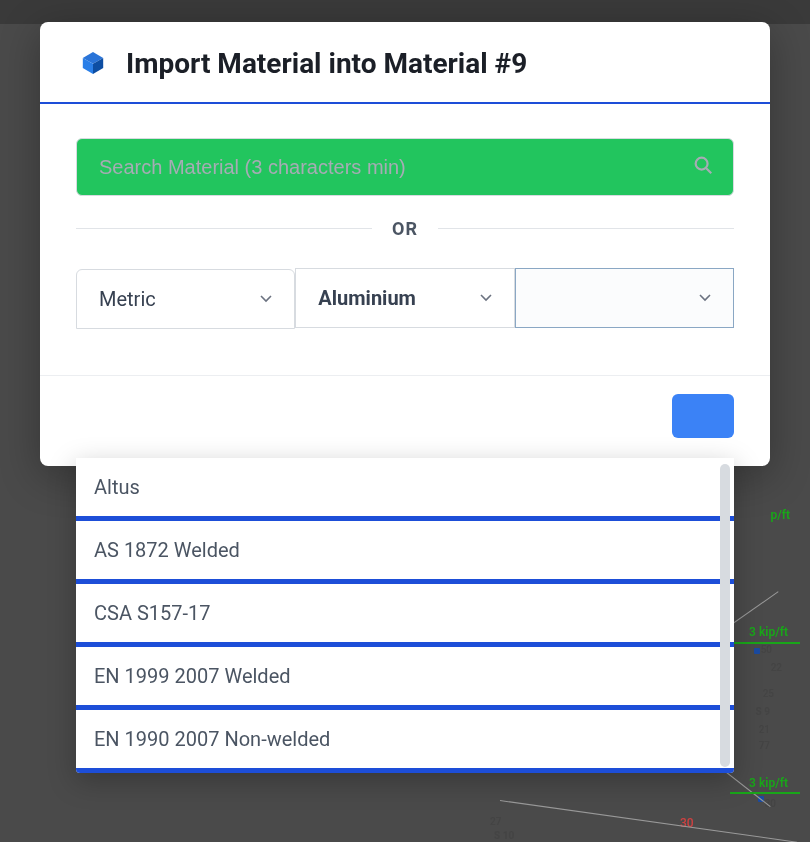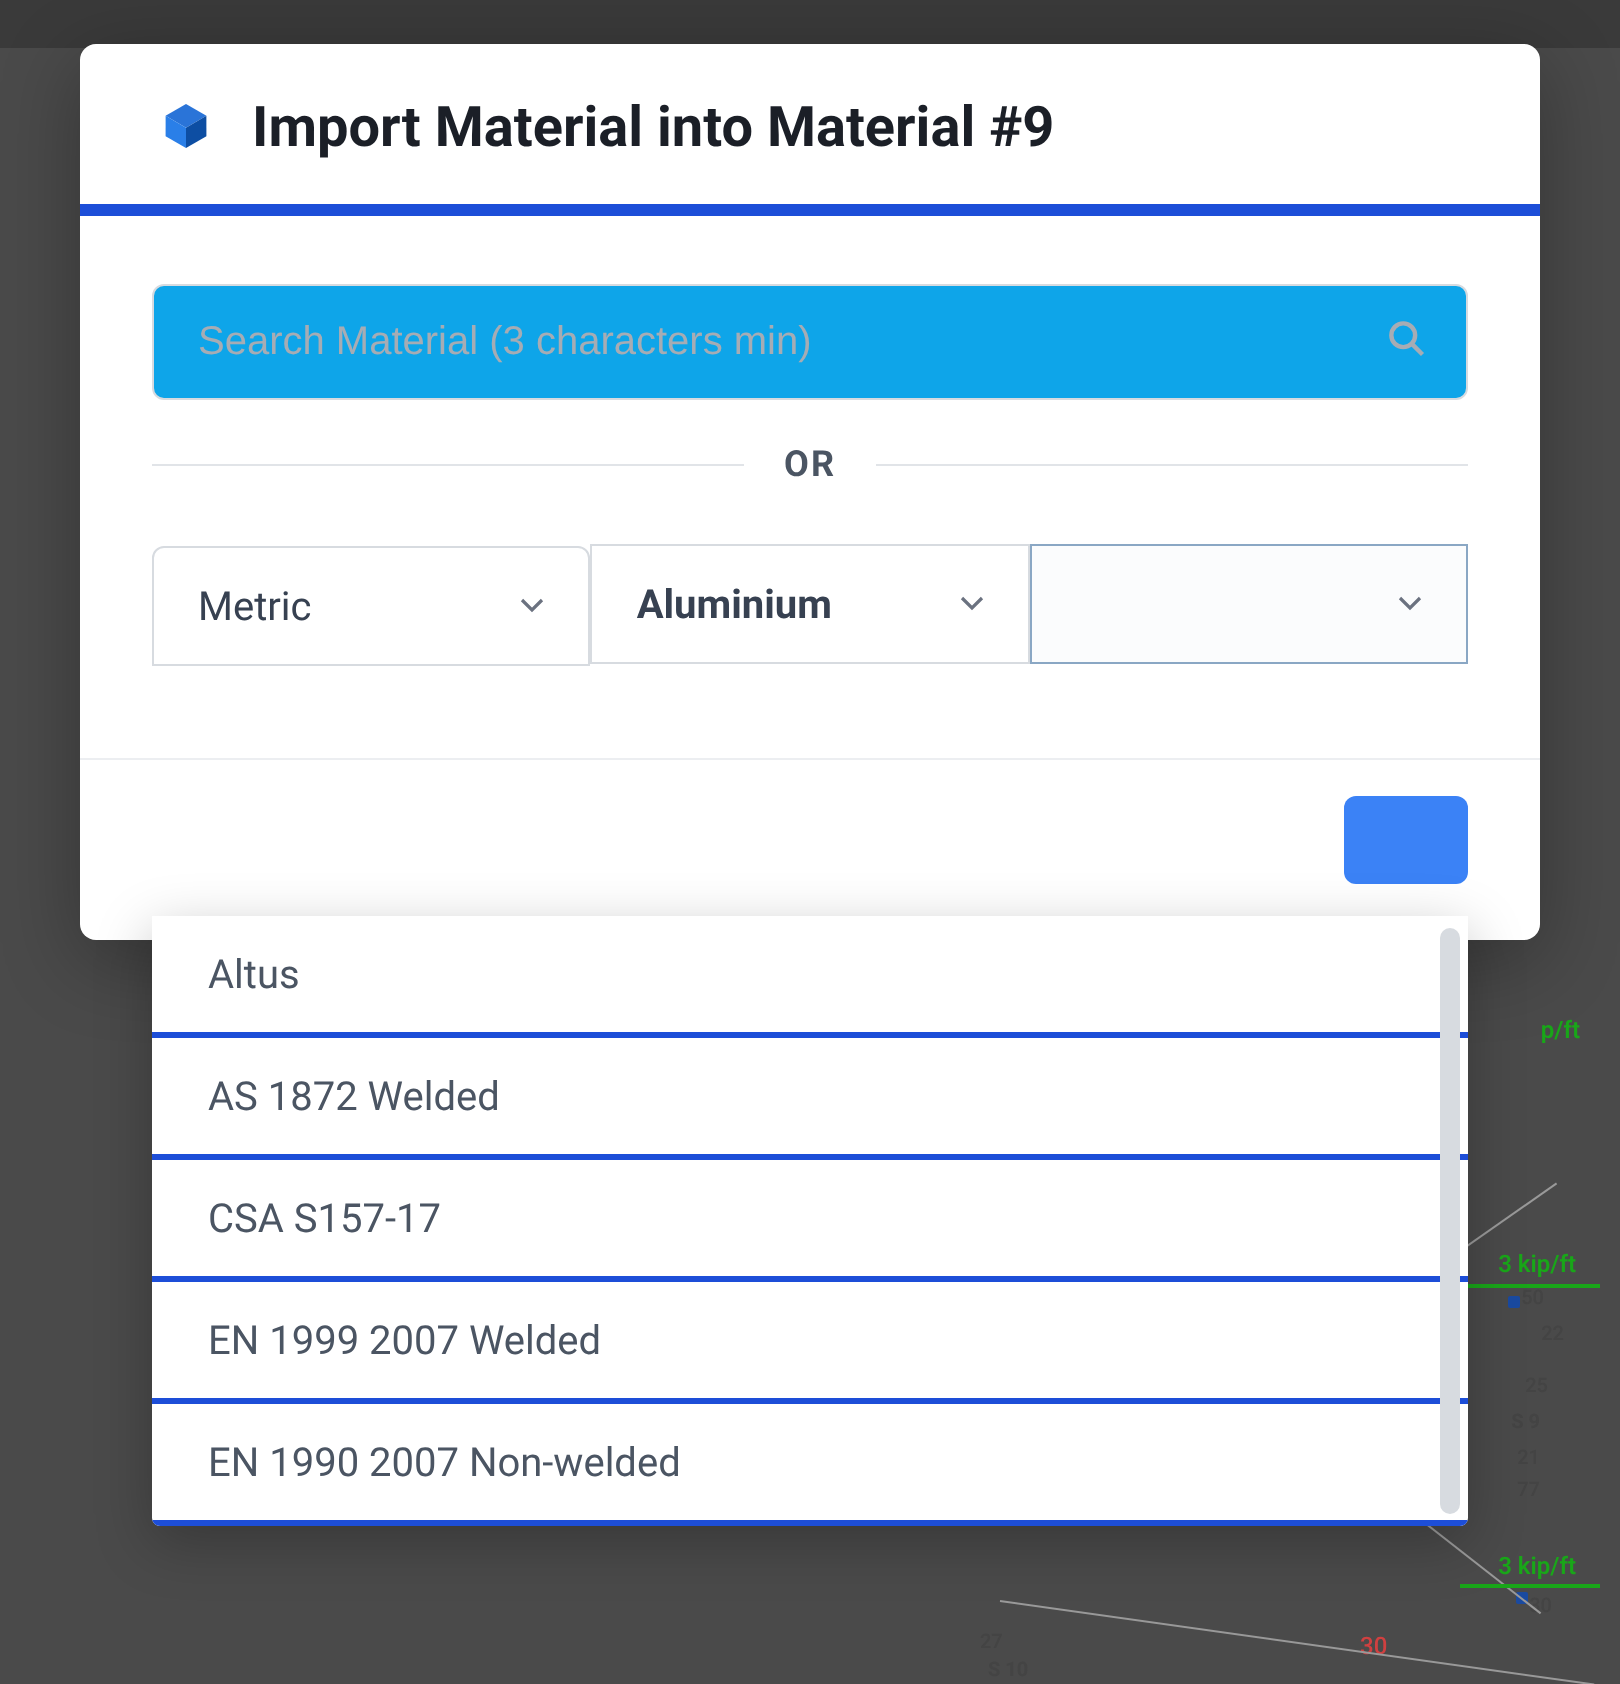--- a/index.html
+++ b/index.html
@@ -70,21 +70,21 @@
       right: 40px;
       background: #fff;
       border-radius: 8px;
       box-shadow: 0 10px 40px rgba(0,0,0,0.3);
     }
     .modal-header {
       display: flex;
       align-items: center;
       gap: 16px;
       padding: 24px 36px 22px;
-      border-bottom: 6px solid #1d4ed8;
+      border-bottom: 2px solid #1d4ed8;
     }
     .brand-icon svg { display: block; }
     .modal-title {
       font-size: 28px;
       font-weight: 700;
       color: #1b1f27;
     }
     .modal-body {
       padding: 34px 36px 46px;
     }
@@ -93,21 +93,21 @@
       margin-bottom: 22px;
     }
     .search-input {
       width: 100%;
       height: 58px;
       padding: 0 54px 0 22px;
       border: 1px solid #d7dbe0;
       border-radius: 6px;
       font-size: 20px;
       color: #333;
-      background: #0ea5e9;
+      background: #22c55e;
     }
     .search-input::placeholder { color: #a6acb4; }
     .search-icon {
       position: absolute;
       right: 20px;
       top: 50%;
       transform: translateY(-50%);
       color: #a6acb4;
     }
     .or-divider {
@@ -187,24 +187,24 @@
     .dropdown-scroll-indicator {
       position: absolute;
       top: 6px;
       right: 4px;
       bottom: 6px;
       width: 10px;
       background: #d7dbe0;
       border-radius: 5px;
     }
     .dropdown-item {
-      padding: 17px 28px;
+      padding: 17px 18px;
       font-size: 20px;
       color: #4b5563;
-      border-bottom: 3px solid #1d4ed8;
+      border-bottom: 5px solid #1d4ed8;
       cursor: pointer;
     }
     .dropdown-item:last-child { border-bottom: none; }
 
     .bg-red-num { color: #d04040; font-size: 12px; font-weight: 500; }
   </style>
 </head>
 <body>
 
 <div class="backdrop">

